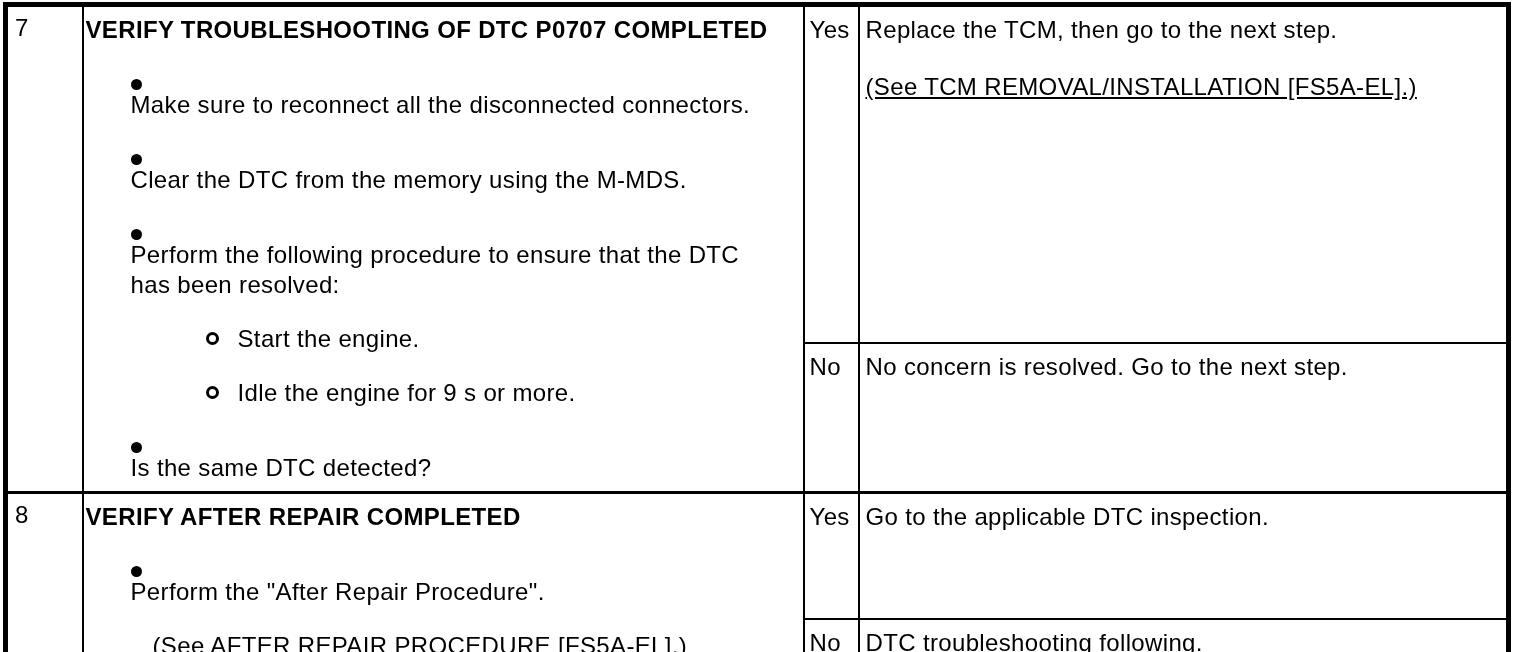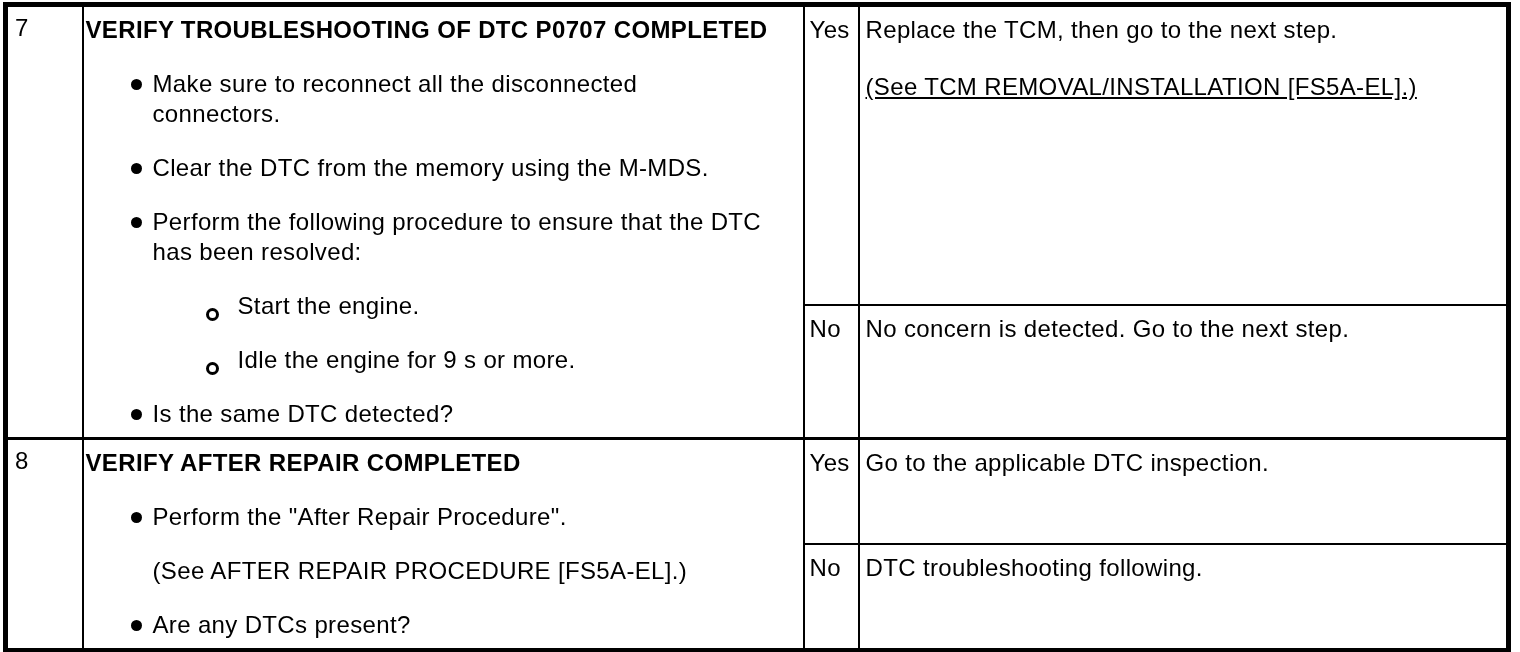--- a/index.html
+++ b/index.html
@@ -36,22 +36,22 @@
   tr.sep td { border-top: 3px solid #000000; }
 
   td.step-cell { padding: 6px 4px 0 7px; }
   td.insp-cell { padding: 8px 33px 8px 2px; }
   td.ans-cell  { padding: 8px 2px 0 5px; }
   td.act-cell  { padding: 8px 10px 0 6px; margin-left: 8px; }
 
   .heading { font-weight: bold; }
 
   .item { display: flex; margin-top: 24px; }
-  .item.l1 { margin-left: 45px; }
-  .item.l2 { margin-left: 120px; align-items: flex-end; }
+  .item.l1 { margin-left: 45px; flex-direction: column; }
+  .item.l2 { margin-left: 120px; }
   .plain   { margin-left: 67px; margin-top: 24px; }
 
   .b1 {
     flex: none;
     width: 11px; height: 11px;
     background: #000000;
     border-radius: 50%;
     margin: 10px 11px 0 0;
   }
   .b2 {
@@ -115,21 +115,21 @@
         </td>
         <td class="ans-cell">Yes</td>
         <td class="act-cell">
           <div class="para">Replace the TCM, then go to the next step.</div>
           <div class="para">(See TCM REMOVAL/INSTALLATION [FS5A-EL].)</div>
         </td>
       </tr>
       <tr class="r7b">
         <td class="ans-cell">No</td>
         <td class="act-cell">
-          <div class="para">No concern is detected. Go to the next step.</div>
+          <div class="para">No concern is resolved. Go to the next step.</div>
         </td>
       </tr>
 
       <tr class="r8a sep">
         <td class="step-cell" rowspan="2">8</td>
         <td class="insp-cell" rowspan="2">
           <div class="heading">VERIFY AFTER REPAIR COMPLETED</div>
           <div class="item l1">
             <span class="b1"></span>
             <span class="txt">Perform the "After Repair Procedure".</span>

